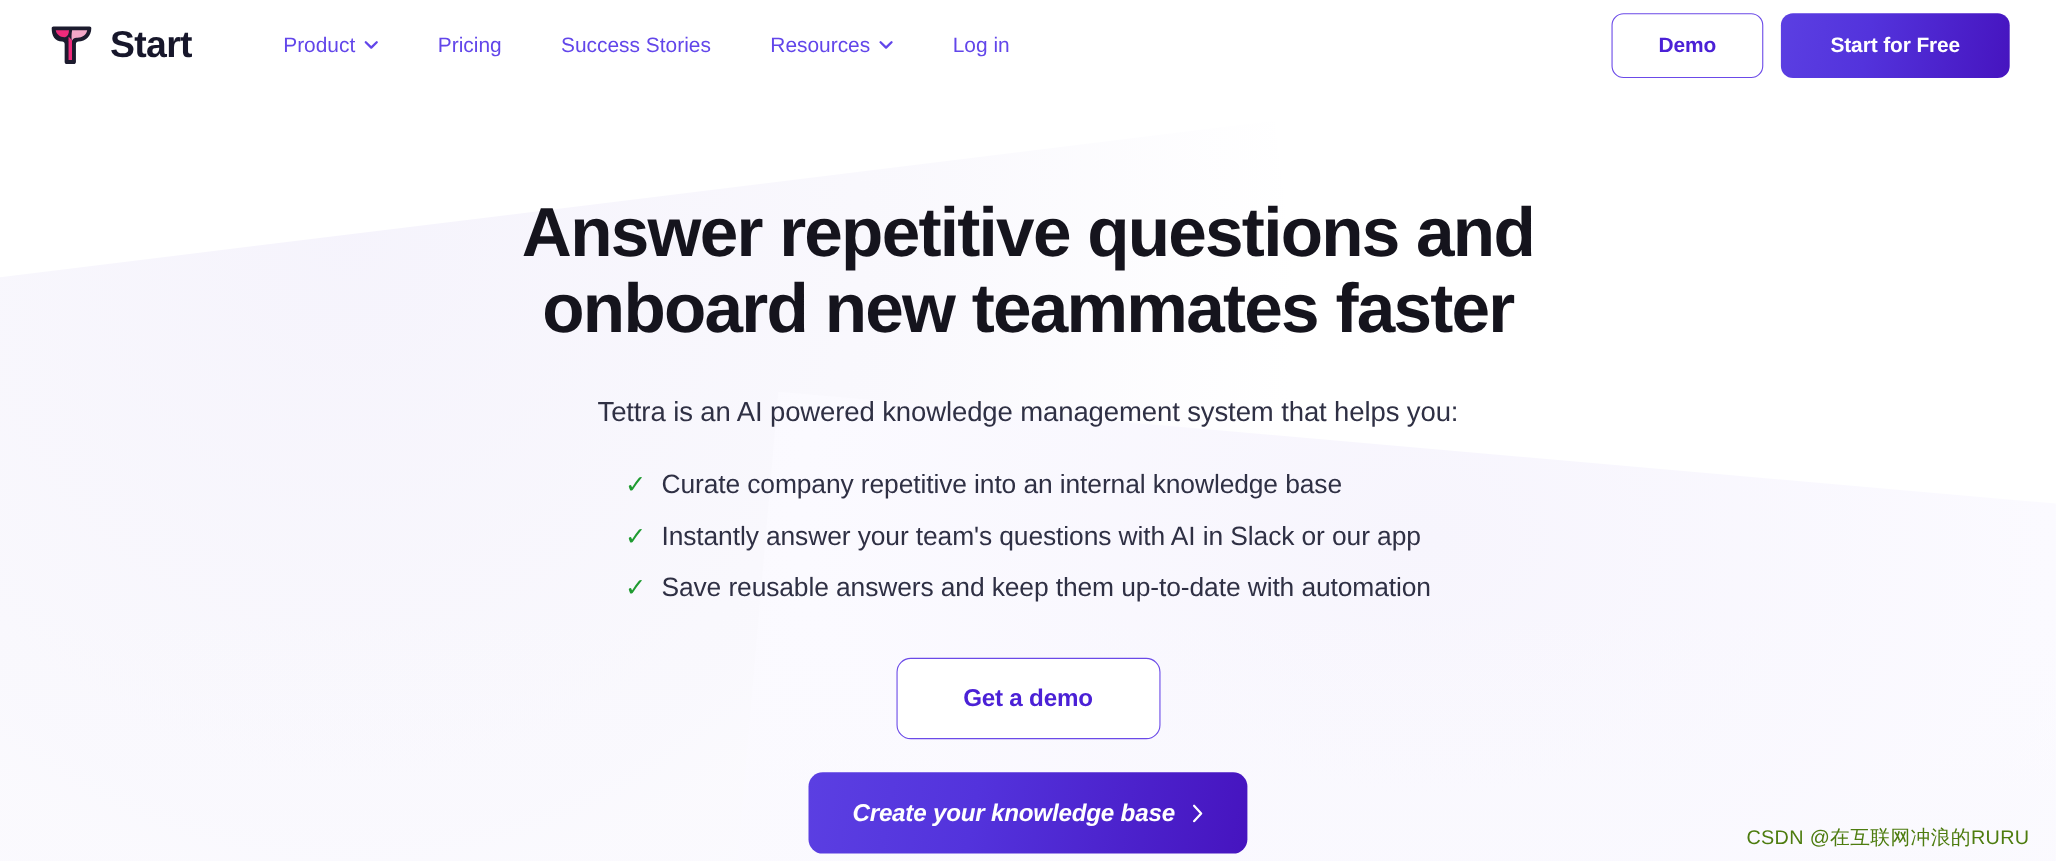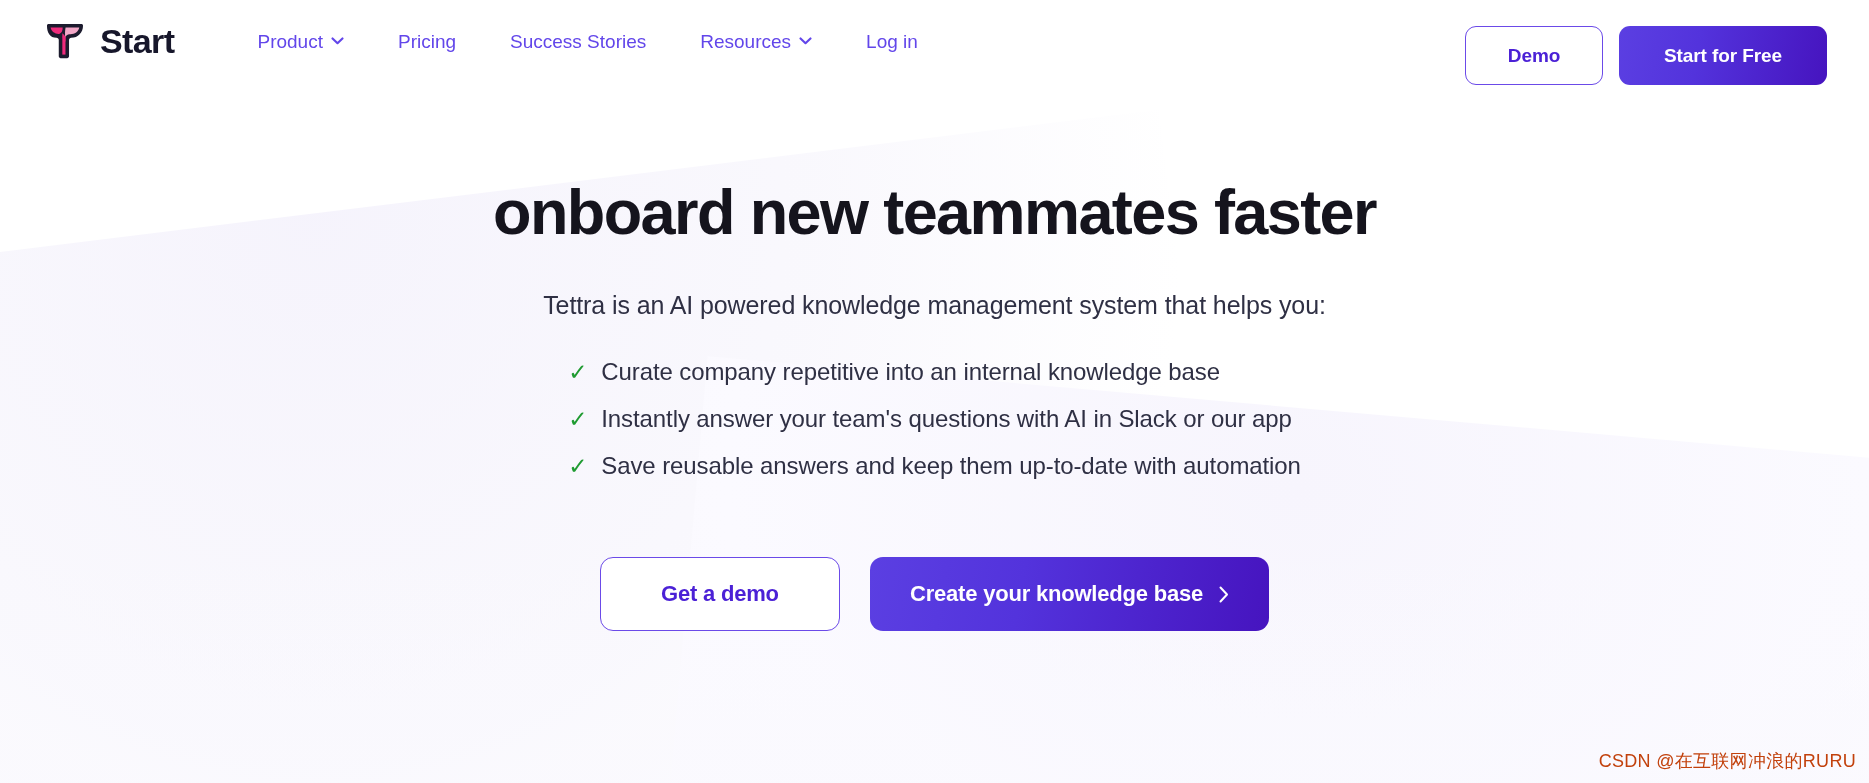--- a/index.html
+++ b/index.html
@@ -124,21 +124,20 @@
     align-items: center;
     justify-content: center;
     gap: 12px;
     font-family: inherit;
     font-weight: 700;
     border: none;
     cursor: pointer;
     white-space: nowrap;
     text-decoration: none;
     line-height: 1;
-    margin-top: 28px;
   }
 
   .btn-outline {
     background: #ffffff;
     color: #4b21d6;
     border: 1.6px solid #6b4ae8;
     border-radius: 11px;
   }
 
   .btn-solid {
@@ -212,51 +211,53 @@
     line-height: 1;
     flex-shrink: 0;
     font-weight: 400;
   }
 
   .hero-ctas {
     margin-top: 48px;
     display: flex;
     align-items: center;
     gap: 30px;
+    flex-direction: column;
   }
   .btn-hero-demo {
     width: 240px;
     height: 74px;
     font-size: 22px;
     border-radius: 13px;
     letter-spacing: -0.2px;
   }
   .btn-hero-create {
     height: 74px;
     font-size: 22px;
     border-radius: 13px;
     padding: 0 40px;
     letter-spacing: -0.2px;
+    font-style: italic;
   }
   .chev-right {
     width: 10px;
     height: 17px;
     display: inline-block;
     flex-shrink: 0;
     margin-left: 4px;
   }
 
   
   .watermark {
     position: absolute;
-    right: 13px;
+    right: 24px;
     bottom: 10px;
     z-index: 20;
     font-size: 18px;
-    color: #c2410c;
+    color: #4d7c0f;
     letter-spacing: .3px;
     white-space: nowrap;
     user-select: none;
   }
 </style>
 </head>
 <body>
 
 <div class="bg-layer">
   <div class="bg-wash-a"></div>
@@ -321,20 +322,21 @@
   <div class="header-actions">
     <button class="btn btn-outline btn-header-demo">Demo</button>
     <button class="btn btn-solid btn-header-start">Start for Free</button>
   </div>
 
 </header>
 
 <main class="hero">
 
   <h1 class="hero-title">
+    <span class="line">Answer repetitive questions and</span>
     <span class="line">onboard new teammates faster</span>
   </h1>
 
   <p class="hero-sub">Tettra is an AI powered knowledge management system that helps you:</p>
 
   <ul class="hero-list">
     <li>
       <span class="check-icon">✓</span>
       <span>Curate company repetitive into an internal knowledge base</span>
     </li>

